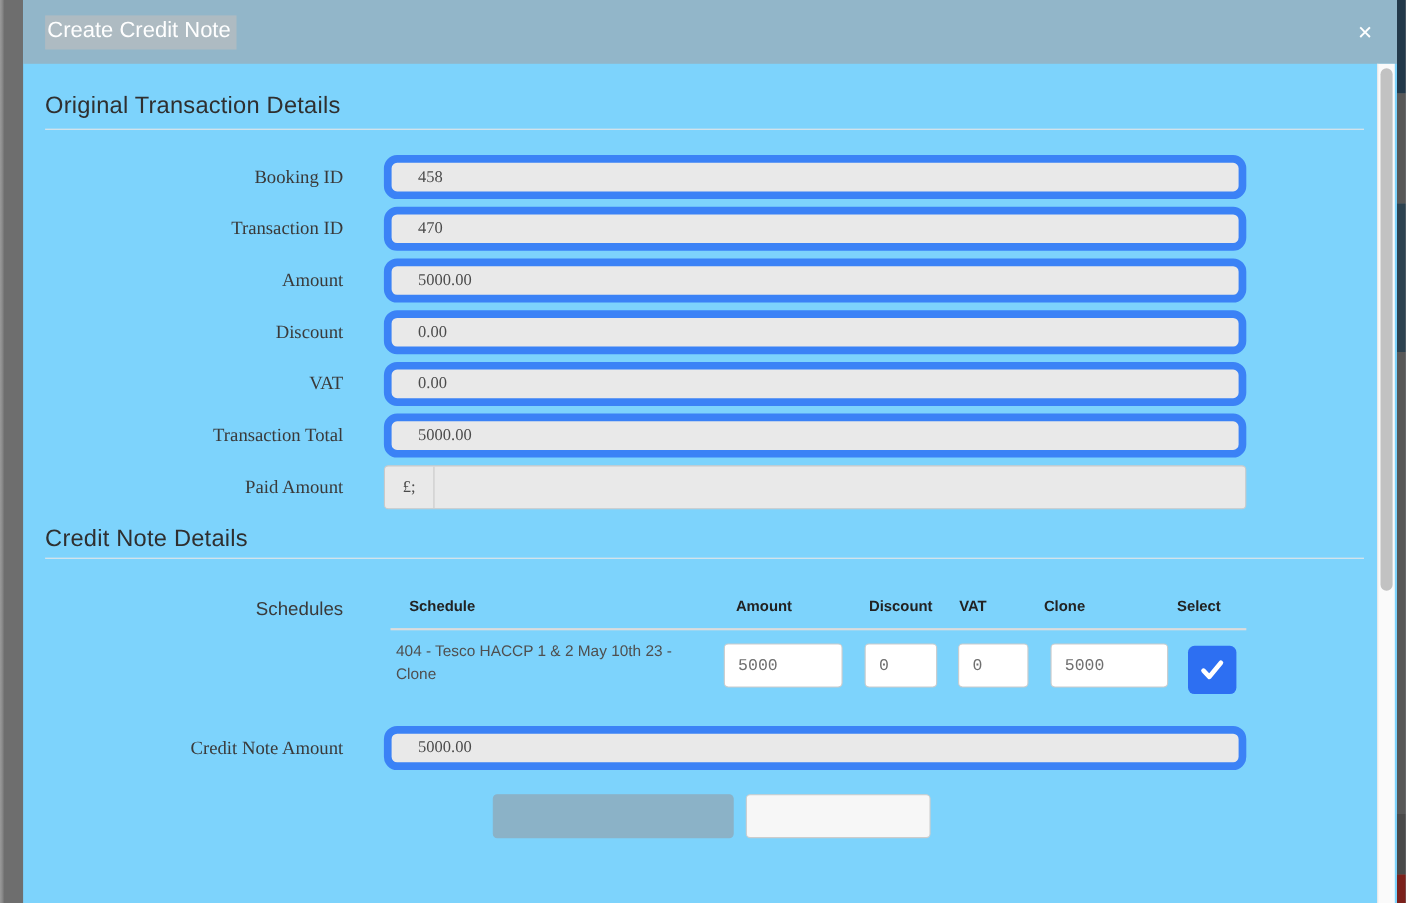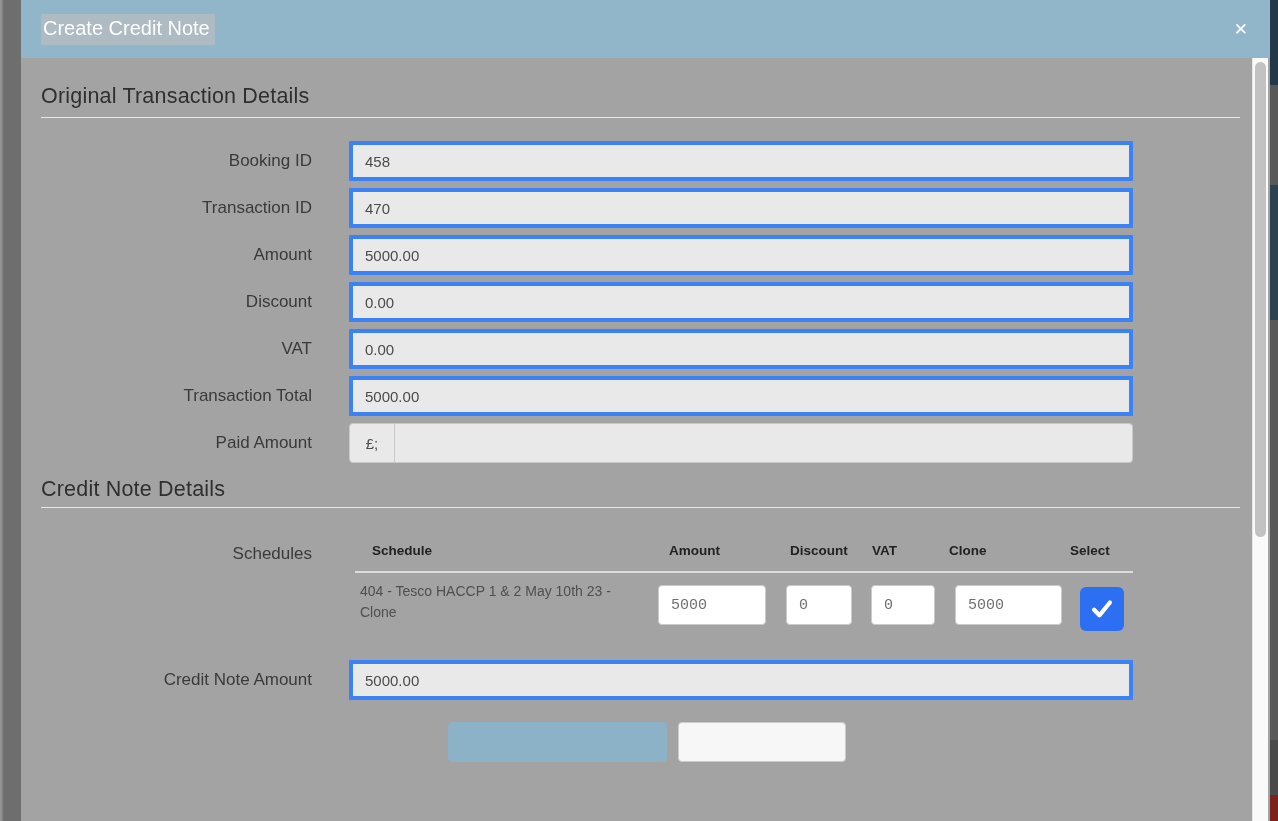--- a/index.html
+++ b/index.html
@@ -10,21 +10,21 @@
     position: relative;
   }
 
   
   .bg-strip { position: absolute; right: 0; top: 0; width: 8px; height: 821px; }
   .bg-strip .seg { width: 100%; }
 
   
   .modal {
     position: absolute; left: 21px; top: 0; width: 1249px; height: 821px;
-    background: #a3a3a3; overflow: hidden;
+    background: #7dd3fc; overflow: hidden;
   }
   .modal-header {
     height: 58px; background: #92b6c9;
     display: flex; align-items: center; justify-content: space-between;
     padding: 0 22px 0 20px;
   }
   .modal-title {
     font-size: 20px; color: #ffffff; font-weight: 400;
     background: #aebbc2; padding: 3px 5px 5px 2px;
   }
@@ -36,29 +36,29 @@
   .modal-body { padding: 0 30px 0 20px; }
 
   .section-heading {
     margin-top: 26px; font-size: 21.5px; color: #2f2f2f; font-weight: 400;
     letter-spacing: 0.2px;
   }
   .divider { height: 1px; background: #e7e7e7; margin-top: 8px; }
   .divider.second { margin-top: 5px; }
 
   .rows { margin-top: 29px; }
-  .form-row { display: flex; align-items: center; height: 28px; margin-bottom: 19px; }
+  .form-row { display: flex; align-items: center; height: 28px; margin-bottom: 19px; font-family: Liberation Serif, serif; }
   .form-label {
     width: 271px; text-align: right; font-size: 17px; color: #3a3a3a;
     flex: none; padding-right: 0;
   }
   .input-wrap { margin-left: 37px; width: 784px; flex: none; }
   input.ro-input {
-    width: 100%; height: 40px; background: #e9e9e9; border: 4px solid #3b82f6;
-    border-radius: 1px; font-size: 15px; color: #4b4b4b; padding: 0 12px;
+    width: 100%; height: 40px; background: #e9e9e9; border: 7px solid #3b82f6;
+    border-radius: 12px; font-size: 15px; color: #4b4b4b; padding: 0 24px;
     font-family: inherit; outline: none;
   }
   .input-group {
     display: flex; width: 784px; height: 40px; border: 1px solid #c9c9c9;
     border-radius: 4px; background: #e9e9e9; overflow: hidden;
   }
   .input-group .prefix {
     width: 45px; flex: none; display: flex; align-items: center; justify-content: center;
     font-size: 15px; color: #4b4b4b; border-right: 1px solid #c9c9c9;
   }

